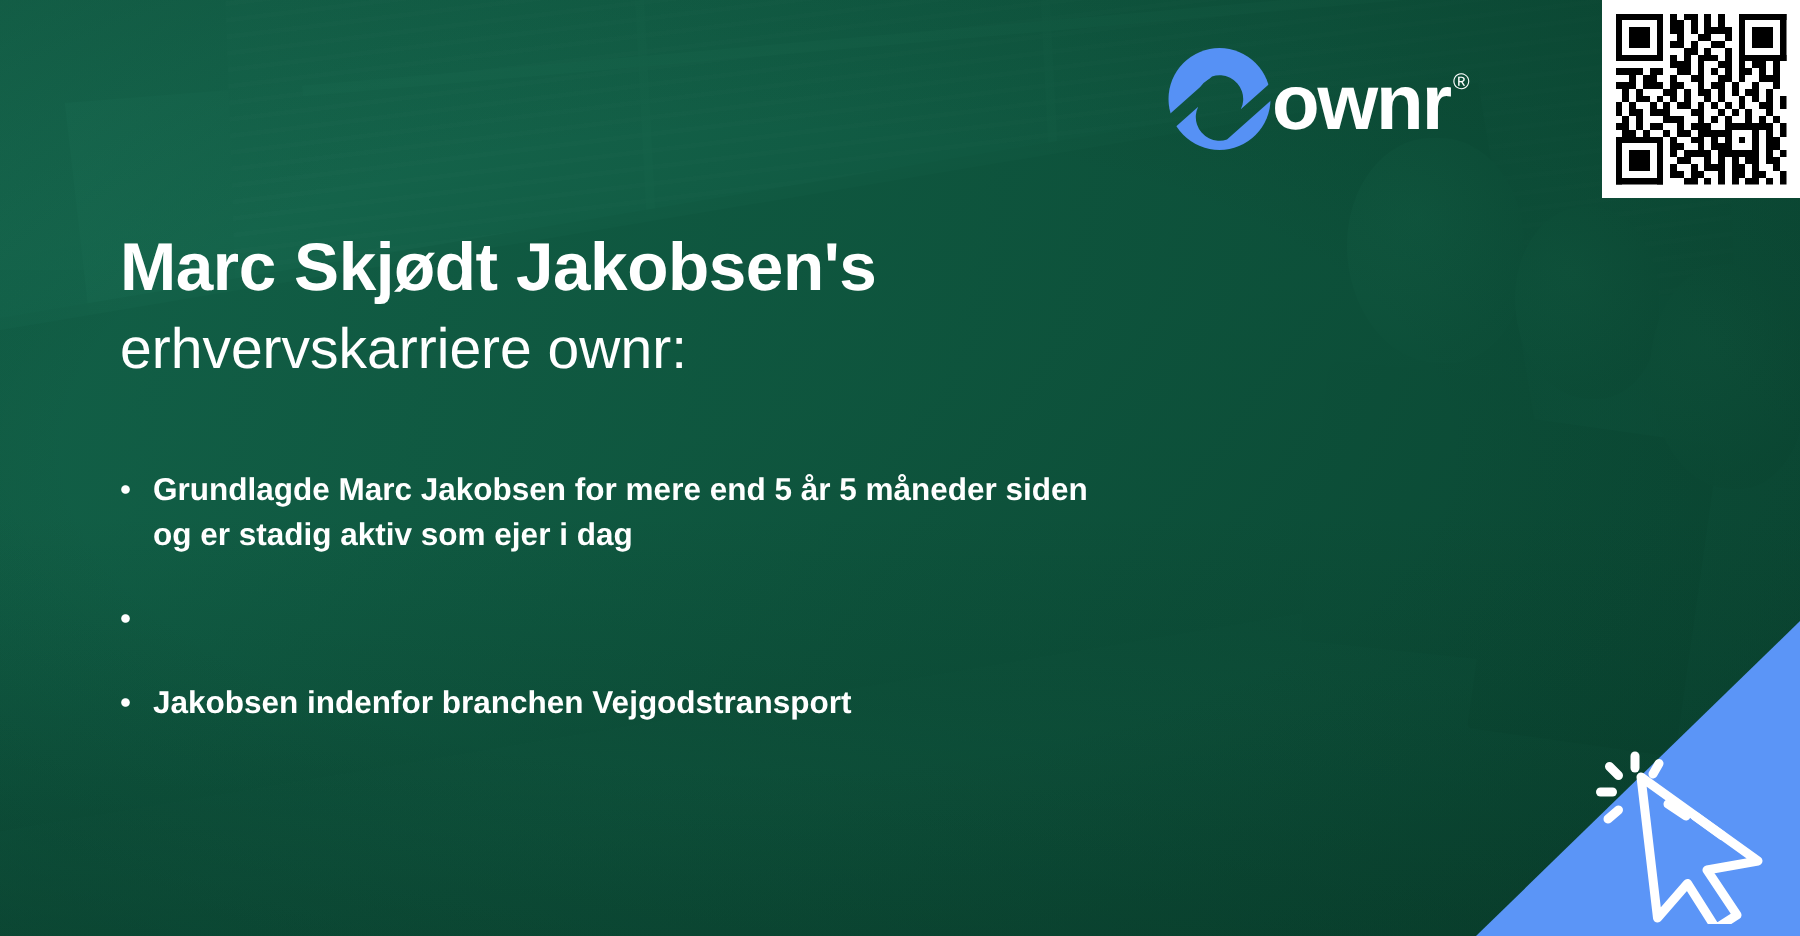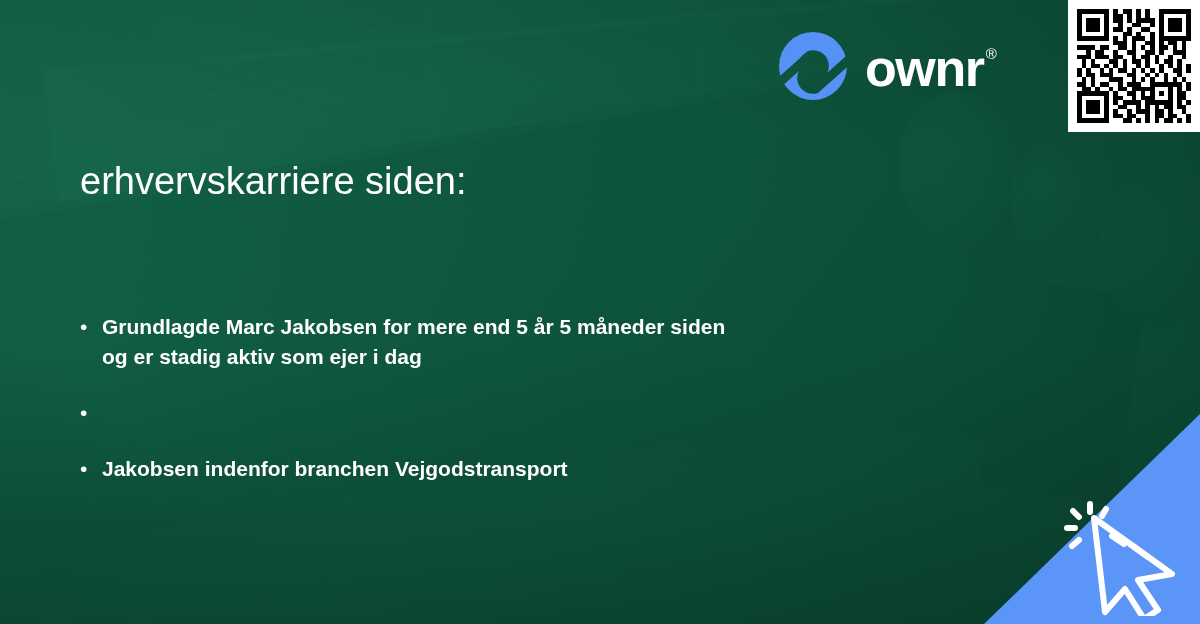--- a/index.html
+++ b/index.html
@@ -184,21 +184,20 @@
     display: block;
   }
 
   
   #logo {
     position: absolute;
     left: 778px;
     top: 31px;
     display: flex;
     align-items: center;
-    gap: 17px;
   }
   #logo-mark { display: block; }
   #logo-word {
     display: flex;
     align-items: flex-start;
     color: #ffffff;
   }
   #logo-word .word {
     font-size: 52px;
     font-weight: 700;
@@ -273,21 +272,22 @@
     <div class="pb plant" style="left:1010px;top:138px;width:96px;height:128px;"></div>
     <div class="pb plant" style="left:1100px;top:176px;width:104px;height:150px;"></div>
 
     <div id="tint"></div>
     <div id="vignette"></div>
   </div>
 
   <div id="content">
 
     <div id="headline">
-      <div class="line2">erhvervskarriere siden:</div>
+      <div class="line1">Marc Skjødt Jakobsen's</div>
+      <div class="line2">erhvervskarriere ownr:</div>
     </div>
 
     <div id="bullets">
 
       <div class="bullet-row">
         <span class="bullet-dot">•</span>
         <span class="bullet-text">
           <span>Grundlagde Marc Jakobsen for mere end 5 år 5 måneder siden</span>
           <span class="cont">og er stadig aktiv som ejer i dag</span>
         </span>

